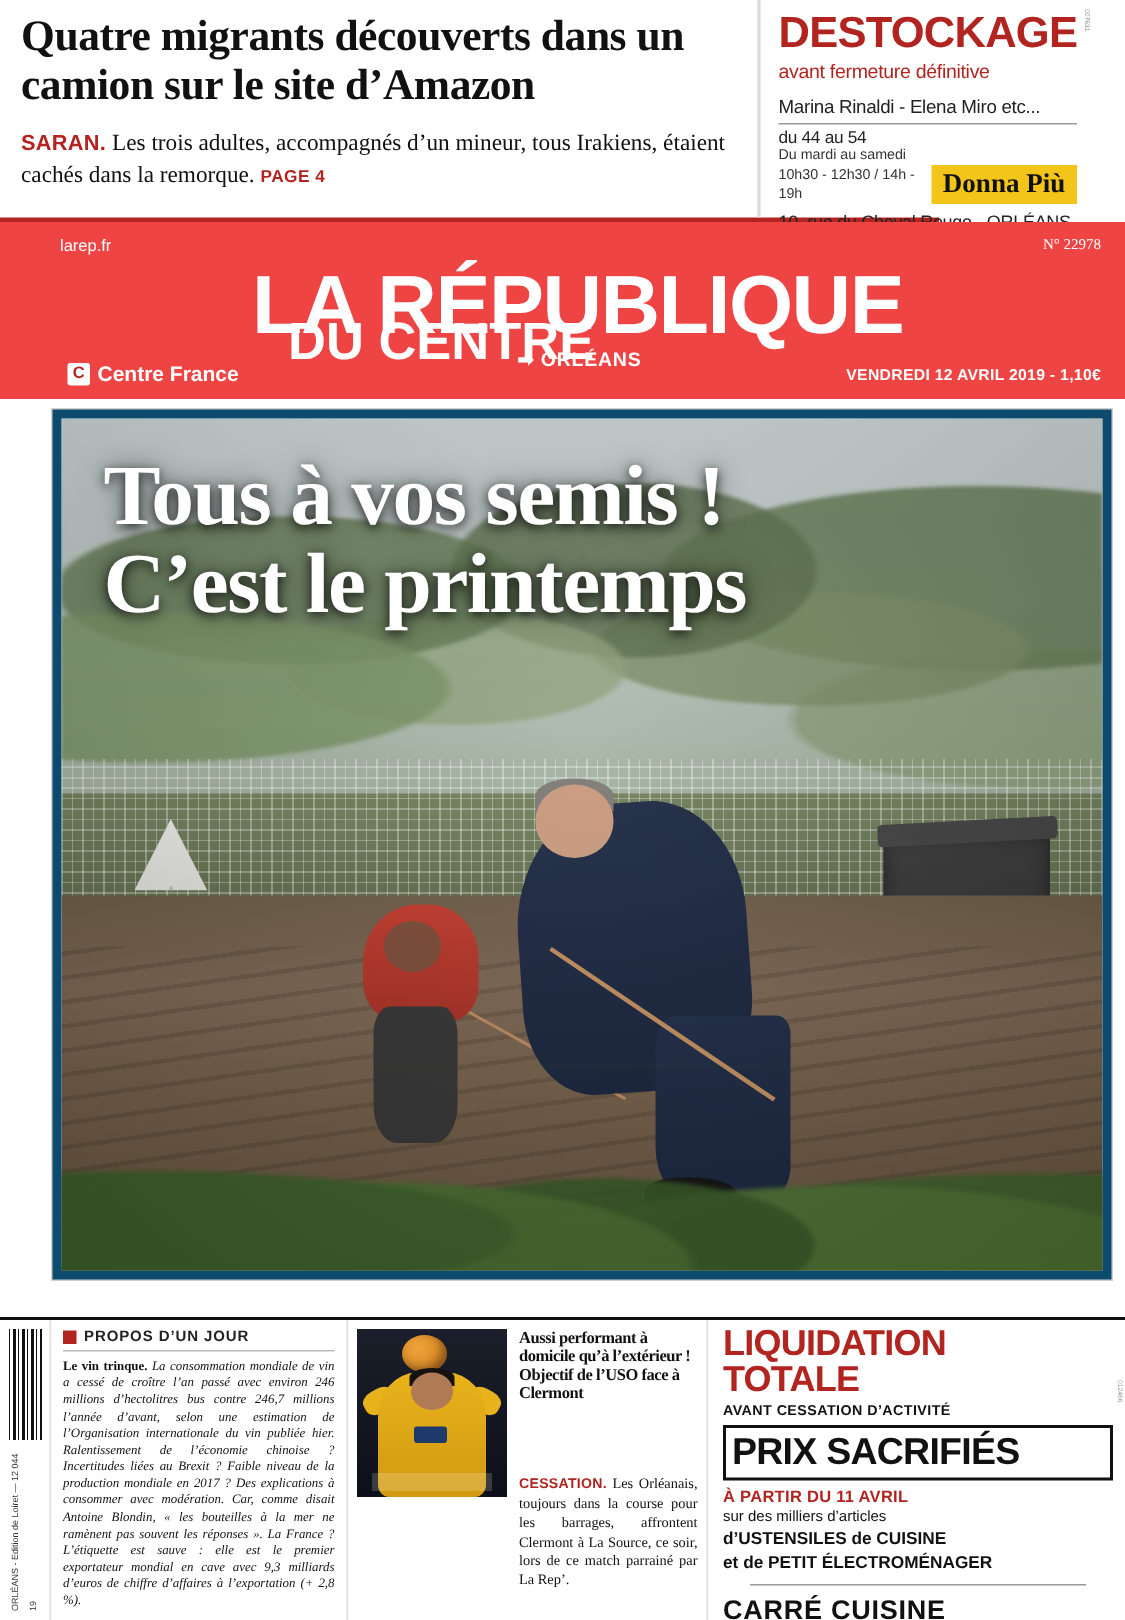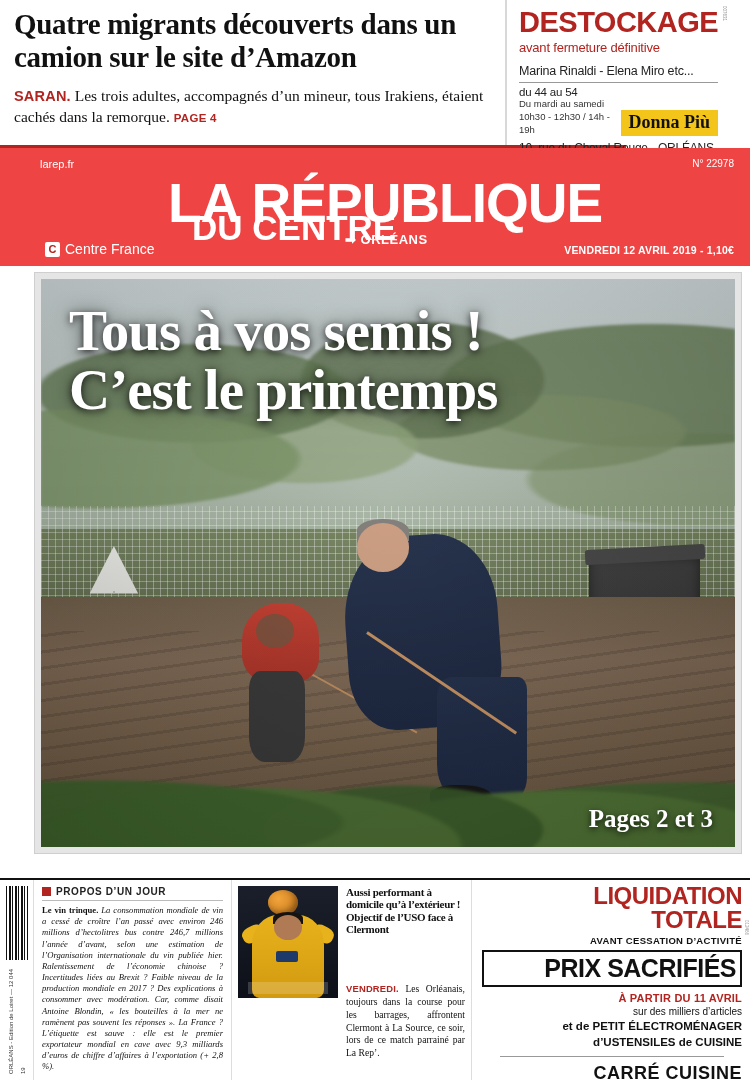--- a/index.html
+++ b/index.html
@@ -134,21 +134,21 @@
   .site-url {
     position: absolute;
     left: 40px; top: 10px;
     font-family: "Liberation Sans", sans-serif;
     font-size: 11px;
     color: #fff;
   }
   .issue-no {
     position: absolute;
     right: 16px; top: 10px;
-    font-family: Liberation Sans, sans-serif;
+    font-family: Liberation Serif, serif;
     font-size: 10px;
     color: #fff;
   }
   .title-main {
     position: absolute;
     left: 168px; top: 28px;
     font-family: "Liberation Sans", sans-serif;
     font-weight: bold;
     font-size: 55px;
     letter-spacing: -1px;
@@ -190,21 +190,21 @@
     color: #b1241f;
     font-family: "Liberation Sans", sans-serif;
     font-weight: bold;
     font-size: 11px;
     line-height: 15px;
     text-align: center;
     border-radius: 2px;
   }
   .cf-text {
     font-family: "Liberation Sans", sans-serif;
-    font-weight: normal;
+    font-weight: bold;
     font-size: 14px;
     color: #fff;
     text-align: right;
   }
   .dateline {
     position: absolute;
     right: 16px; bottom: 10px;
     font-family: "Liberation Sans", sans-serif;
     font-weight: bold;
     font-size: 10.5px;
@@ -212,21 +212,21 @@
     letter-spacing: .2px;
   }
 
   
   .mainblock {
     position: relative;
     margin: 6px 8px 0 34px;
     border: 1px solid #cfcfcf;
     padding: 6px;
     height: 582px;
-    background: #e5e5e5;
+    background: #0c4a6e;
   }
   .photo {
     position: relative;
     width: 100%; height: 100%;
     overflow: hidden;
     background: linear-gradient(#cfd6d8, #b9c2c2);
   }
   
   .sky { position:absolute; left:0; top:0; width:100%; height:46%;
          background: linear-gradient(#c9d2d4 0%, #b8c3bd 55%, #9fae9a 100%); }
@@ -419,21 +419,21 @@
   }
   .sport-body .kicker {
     color: #b1241f; font-weight: bold;
     font-family: "Liberation Sans", sans-serif; font-size: 9.4px;
     letter-spacing: .2px;
   }
 
   .col-ad {
     flex: 1 1 auto;
     padding: 4px 8px 4px 10px;
-    text-align: right;
+    text-align: left;
     position: relative;
   }
   .ad-liq {
     font-family: "Liberation Sans", sans-serif;
     font-weight: bold;
     color: #b1241f;
     font-size: 24px;
     line-height: 1.0;
     letter-spacing: -.5px;
   }
@@ -559,21 +559,20 @@
       <div class="man-legs"></div>
       <div class="man-shoe"></div>
       <div class="tool2"></div>
       <div class="greenfg"></div>
       <div class="photo-veil"></div>
 
       <div class="main-title">
         <div>Tous à vos semis !</div>
         <div>C’est le printemps</div>
       </div>
-      <div class="pages-ref">Pages 2 et 3</div>
     </div>
   </div>
 
   <div class="bottomrow">
 
     <div class="barcode-col">
       <div class="barcode"></div>
       <div class="barcode-text">ORLÉANS - Edition de Loiret — 12 044 19</div>
     </div>
 
@@ -594,35 +593,35 @@
         <div class="sp-arm-r"></div>
         <div class="sp-keeper"></div>
         <div class="sp-hair"></div>
         <div class="sp-head"></div>
         <div class="sp-badge"></div>
         <div class="sp-text"></div>
       </div>
       <div class="sport-text">
         <div class="sport-title">Aussi performant à domicile qu’à l’extérieur ! Objectif de l’USO face à Clermont</div>
         <div class="sport-body">
-          <span class="kicker">VENDREDI.</span><span> Les Orléanais, toujours dans la course pour les barrages, affrontent Clermont à La Source, ce soir, lors de ce match parrainé par La Rep’.</span>
+          <span class="kicker">CESSATION.</span><span> Les Orléanais, toujours dans la course pour les barrages, affrontent Clermont à La Source, ce soir, lors de ce match parrainé par La Rep’.</span>
           
         </div>
       </div>
     </div>
 
     <div class="col-ad">
       <div class="ad-liq">LIQUIDATION</div>
       <div class="ad-liq">TOTALE</div>
       <div class="ad-avant">AVANT CESSATION D’ACTIVITÉ</div>
       <div class="ad-prix">PRIX SACRIFIÉS</div>
       <div class="ad-apartir">À PARTIR DU 11 AVRIL</div>
       <div class="ad-milliers">sur des milliers d’articles</div>
+      <div class="ad-ustens">d’USTENSILES de CUISINE</div>
       <div class="ad-ustens">et de PETIT ÉLECTROMÉNAGER</div>
-      <div class="ad-ustens">d’USTENSILES de CUISINE</div>
       <hr class="ad-rule">
       <div class="ad-carre">CARRÉ CUISINE</div>
 
       <div class="ad-vcode">012466</div>
     </div>
 
   </div>
 
 </div>
 

